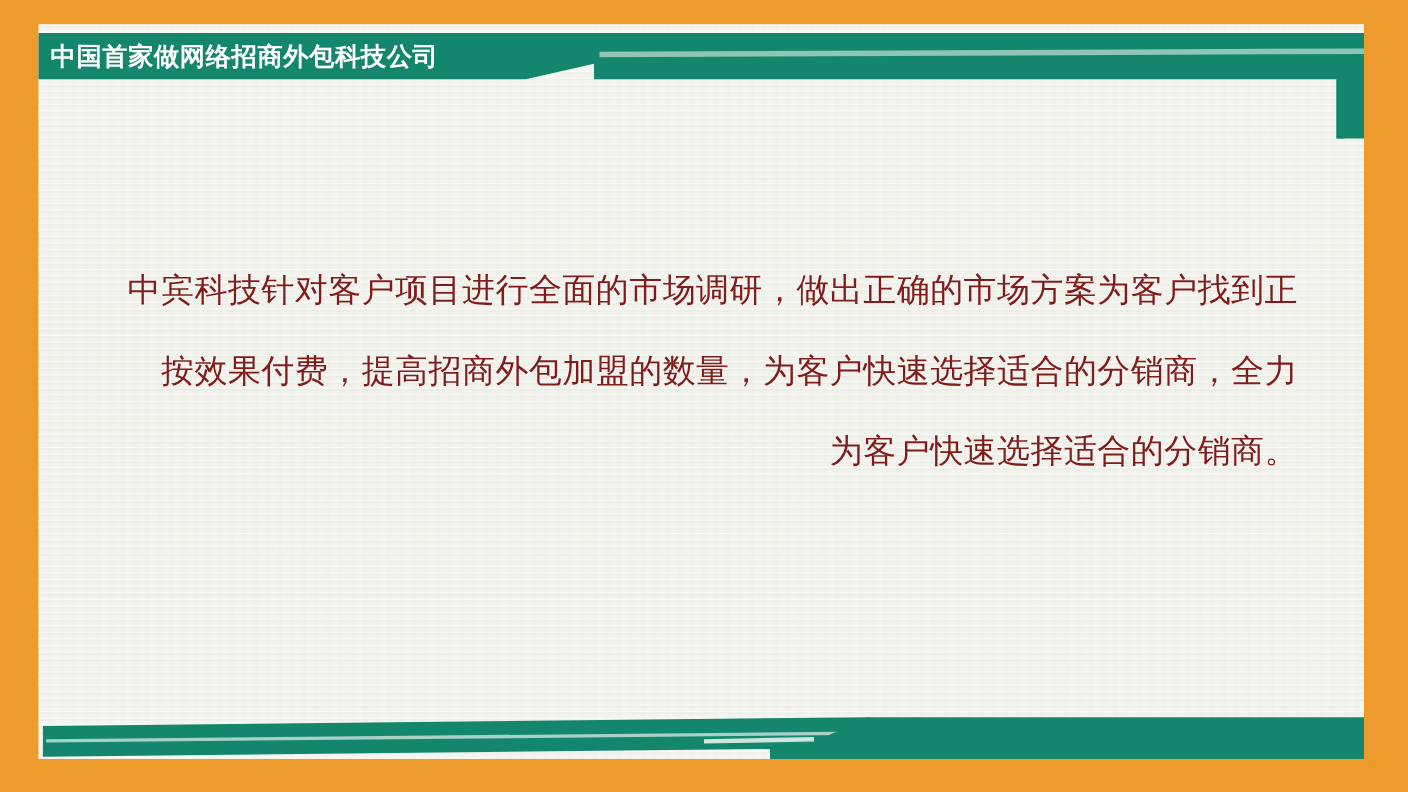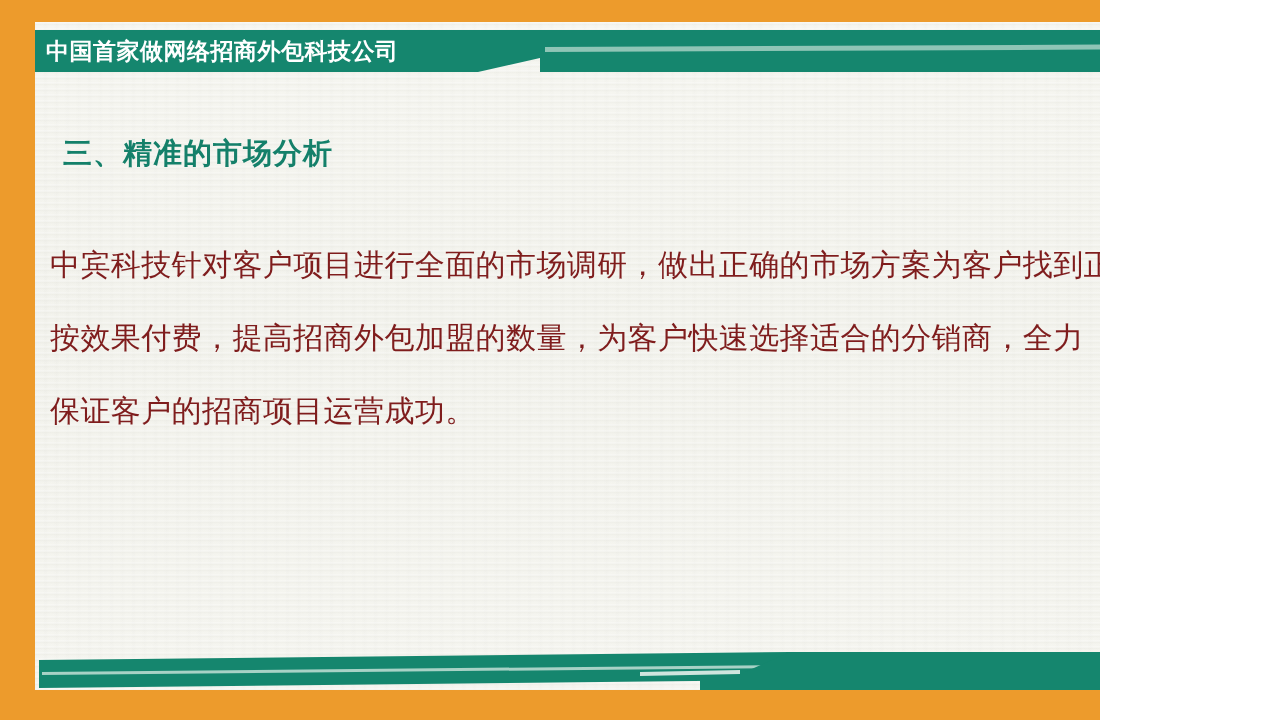--- a/index.html
+++ b/index.html
@@ -9,24 +9,25 @@
   }
   body {
     width: 1280px;
     height: 720px;
     overflow: hidden;
     font-family: "Liberation Sans", "DejaVu Sans", sans-serif;
   }
 
   #slide {
     position: relative;
-    width: 1100px;
+    width: 1280px;
     height: 720px;
     background: #ed9b2c;
     overflow: hidden;
+    text-align: right;
   }
 
   
   .paper {
     position: absolute;
     left: 35px;
     top: 22px;
     width: 1205px;
     height: 668px;
     background:
@@ -137,22 +138,21 @@
 
     <polygon points="42,672 790,665 790,668 42,675" fill="#a8d2c6"></polygon>
 
     <polygon points="790,652 1240,652 1240,690 700,690 700,672 745,672" fill="#15866e"></polygon>
 
     <polygon points="640,672 740,670 740,674 640,676" fill="#cfe5dd"></polygon>
   </svg>
 
   <div class="header-text">中国首家做网络招商外包科技公司</div>
 
-  <div class="section-title">三、精准的市场分析</div>
 
   <div class="body-block">
     <div class="body-line">中宾科技针对客户项目进行全面的市场调研，做出正确的市场方案为客户找到正</div>
     <div class="body-line">按效果付费，提高招商外包加盟的数量，为客户快速选择适合的分销商，全力</div>
-    <div class="body-line">保证客户的招商项目运营成功。</div>
+    <div class="body-line">为客户快速选择适合的分销商。</div>
   </div>
 
 
 </div>
 
 </body></html>

